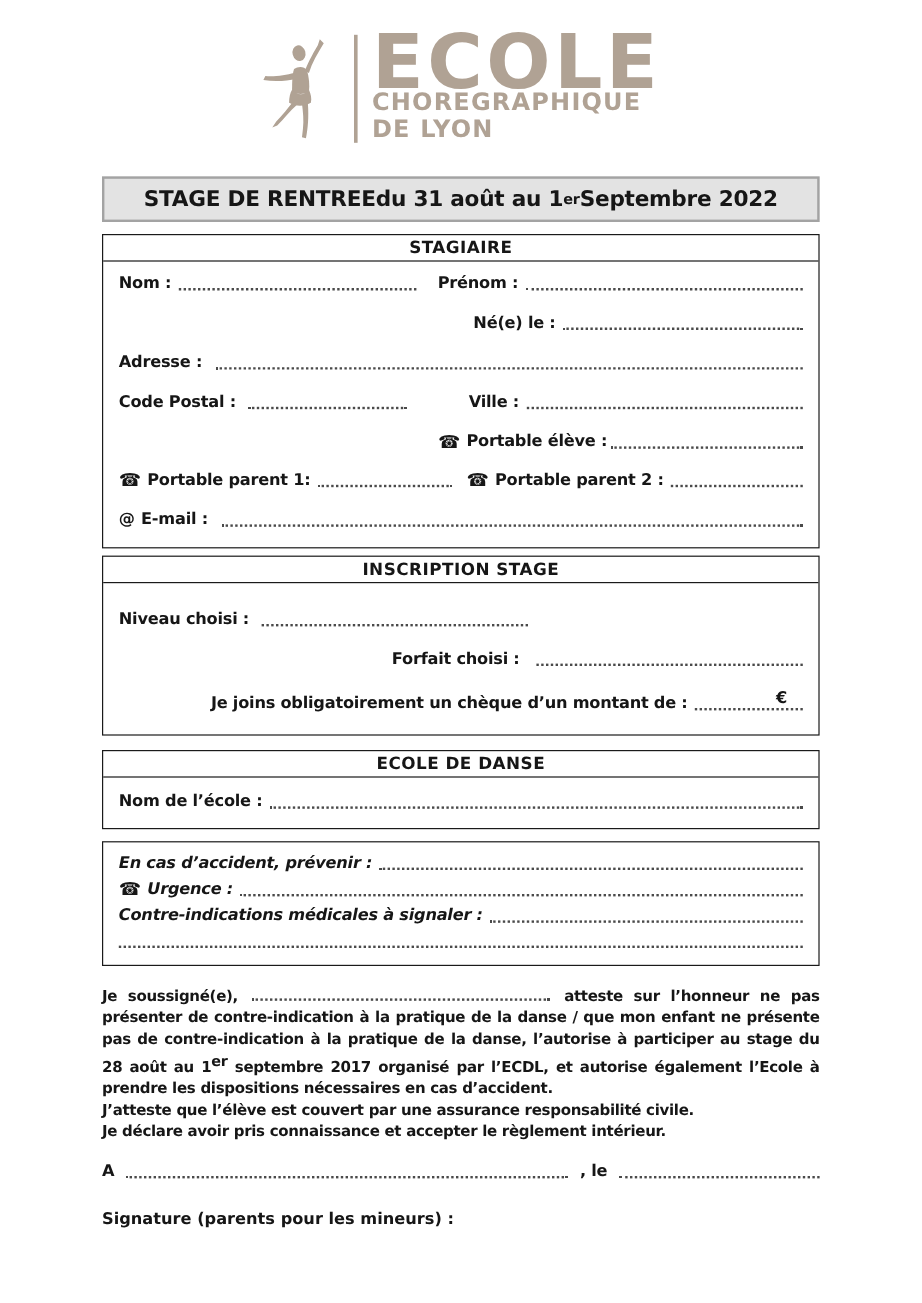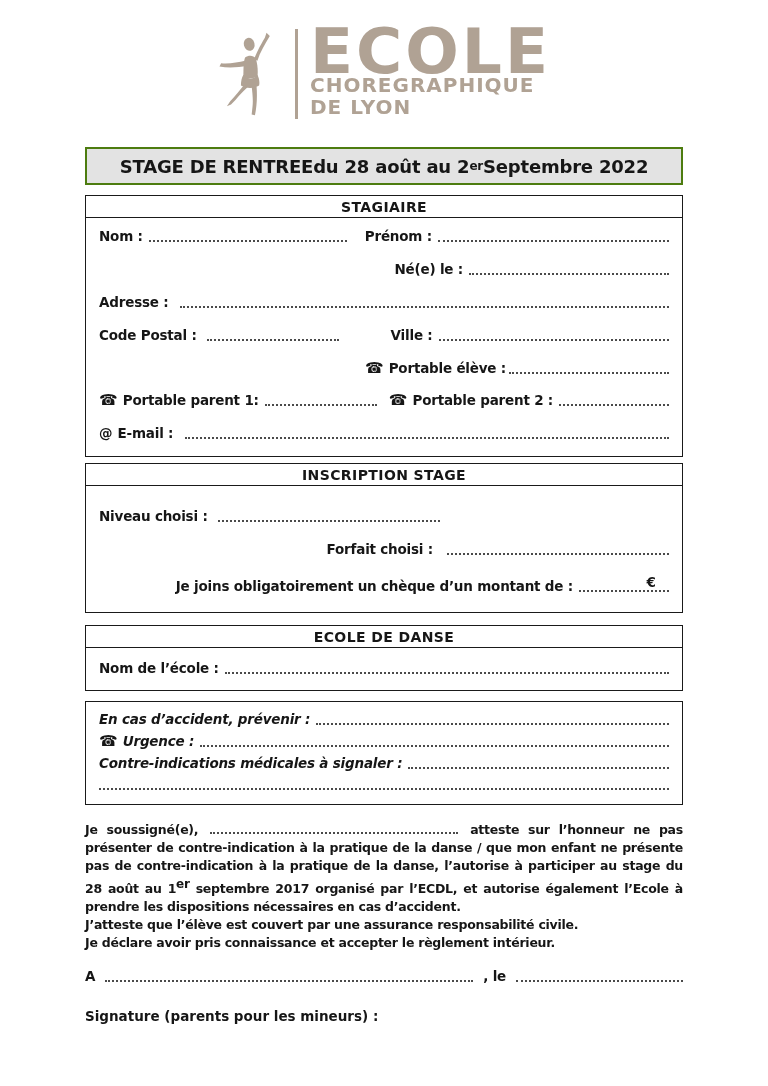--- a/index.html
+++ b/index.html
@@ -12,21 +12,21 @@
   
   .logo-row { padding-top:24px; display:flex; justify-content:center; align-items:center; gap:12px; }
   .dancer { width:66px; height:100px; }
   .logo-bar { width:3px; height:90px; background:#b0a294; }
   .logo-text { display:flex; flex-direction:column; }
   .logo-title { font-size:63px; line-height:44px; letter-spacing:3px; color:#b0a294; }
   .logo-sub { font-size:20px; line-height:22px; letter-spacing:1px; color:#b0a294; }
   
   .banner {
     margin:23px 85px 0 85px; height:38px; background:#e3e3e3;
-    border:2px solid #4d7c0f; display:flex; align-items:center; justify-content:center;
+    border:2px solid #a3a3a3; display:flex; align-items:center; justify-content:center;
     font-size:18px; letter-spacing:-0.2px; white-space:nowrap;
   }
   .banner sup, .decl sup { font-size:12px; vertical-align:super; }
   
   .box { margin:0 85px; border:1.5px solid #1a1a1a; background:#fff; }
   .box-header {
     text-align:center; font-size:14px; letter-spacing:0.4px;
     padding:3px 0 2px 0; border-bottom:1.5px solid #1a1a1a;
   }
   .box-body { padding:6px 13px 15px 13px; }
@@ -71,21 +71,21 @@
     <div class="logo-bar"></div>
     <div class="logo-text">
       <span class="logo-title">ECOLE</span>
       <span class="logo-sub">CHOREGRAPHIQUE</span>
       <span class="logo-sub">DE LYON</span>
     </div>
   </div>
 
   <div class="banner">
       <span>STAGE DE RENTREE</span>
-      <span> du 28 août au 2</span>
+      <span> du 31 août au 1</span>
       <sup>er</sup>
       <span> Septembre 2022</span>
     </div>
 
   <div class="box-gap10"></div>
 
   <div class="box">
     <div class="box-header">STAGIAIRE</div>
     <div class="box-body">
       <div class="row mt12">

